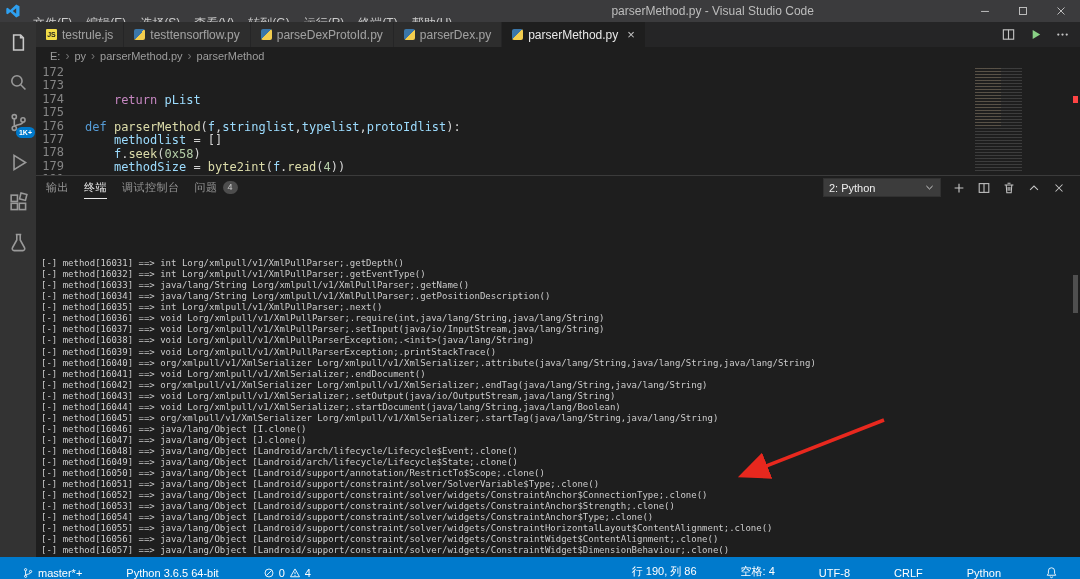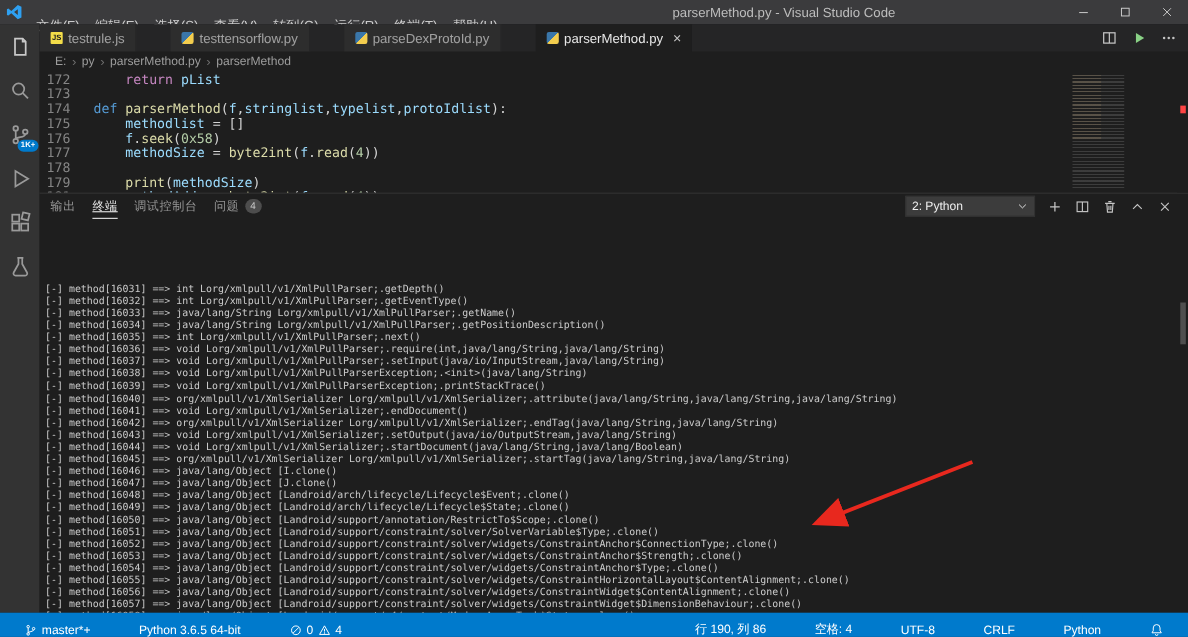--- a/index.html
+++ b/index.html
@@ -45,39 +45,39 @@
   .breadcrumb { height:18px; background:#1e1e1e; display:flex; align-items:center;
     padding-left:14px; gap:3px; color:#9d9d9d; font-size:11px; flex:none; }
   .breadcrumb .sep { color:#6f6f6f; font-size:12px; padding:0 2px; }
 
   
   .editor { flex:1; display:flex; min-height:0; background:#1e1e1e; position:relative;gap:40px; }
   .code-area { flex:1; overflow:hidden; padding-top:1px; }
   .code-line { display:flex; height:13.4px; line-height:13.4px;
     font-family:"DejaVu Sans Mono",monospace; font-size:12px; white-space:pre; }
   .ln { width:28px; text-align:right; color:#858585; flex:none; }
-  .code { margin-left:21px; }
+  .code { margin-left:21px;margin-top:28px; }
   .tk-p { color:#d4d4d4; } .tk-k { color:#569cd6; } .tk-c { color:#c586c0; }
   .tk-f { color:#dcdcaa; } .tk-v { color:#9cdcfe; } .tk-n { color:#b5cea8; } .tk-s { color:#ce9178; }
 
   .minimap { width:58px; flex:none; position:relative; }
   .minimap-tex { position:absolute; left:3px; right:8px; top:3px; bottom:4px; opacity:.55;
     background:repeating-linear-gradient(to bottom, rgba(190,190,190,.35) 0 1px, transparent 1px 3px); }
   .minimap-tex2 { position:absolute; left:3px; width:26px; top:3px; height:60px; opacity:.5;
     background:repeating-linear-gradient(to bottom, rgba(220,180,120,.35) 0 1px, transparent 1px 3px); }
   .overview-ruler { width:10px; flex:none; position:relative; background:#1e1e1e; }
   .ruler-mark { position:absolute; right:2px; width:5px; height:7px; background:#f44; }
 
   
   .panel { flex:none; display:flex; flex-direction:column; background:#1e1e1e;
     border-top:1px solid rgba(128,128,128,.30);gap:24px; }
   .panel-header { height:23px; display:flex; align-items:center; padding-left:10px; flex:none; }
   .panel-tab { height:100%; display:flex; align-items:center; margin-right:15px; font-size:11px;
     color:#969696; letter-spacing:.5px; border-bottom:1px solid transparent; }
-  .panel-tab.active { color:#e7e7e7; border-bottom-color:#e7e7e7;text-decoration:underline; }
+  .panel-tab.active { color:#e7e7e7; border-bottom-color:#e7e7e7; }
   .panel-badge { background:#4d4d4d; color:#cccccc; border-radius:9px; font-size:9px;
     padding:0 5px; margin-left:5px; line-height:13px; height:13px; }
   .panel-actions { margin-left:auto; display:flex; align-items:center; gap:11px; padding-right:14px; color:#c5c5c5; }
   .terminal-select { background:#3c3c3c; border:1px solid #313131; color:#efefef; font-size:11px;
     height:19px; min-width:118px; display:flex; align-items:center; justify-content:space-between;
     padding:0 5px; gap:10px; }
 
   .terminal { height:334px; flex:none; overflow:hidden; padding:2px 0 0 5px;
     font-family:"DejaVu Sans Mono",monospace; font-size:9px; line-height:11.05px;
     color:#cccccc; white-space:pre; position:relative; }
@@ -192,32 +192,36 @@
             <svg viewBox="0 0 16 16" width="21" height="21">
               <path d="M5.9 1.9h4.2M6.7 1.9v4.2l-3.3 5.9a1.5 1.5 0 0 0 1.3 2.2h6.6a1.5 1.5 0 0 0 1.3-2.2L9.3 6.1V1.9" fill="none" stroke="currentColor" stroke-width="1.2"></path>
             </svg>
           </span>
         </div>
       </div>
 
     <div class="editor-col">
 
       <div class="tabbar">
-        <div id="tabs" style="display:flex;gap:31px;">
+        <div id="tabs" style="display:flex;">
             <div class="tab">
               <span class="js-icon">JS</span>
               <span class="tab-label">testrule.js</span>
             </div>
             <div class="tab">
               <span class="py-icon"></span>
               <span class="tab-label">testtensorflow.py</span>
             </div>
             <div class="tab">
               <span class="py-icon"></span>
               <span class="tab-label">parseDexProtoId.py</span>
+            </div>
+            <div class="tab">
+              <span class="py-icon"></span>
+              <span class="tab-label">parserDex.py</span>
             </div>
             <div class="tab active">
               <span class="py-icon"></span>
               <span class="tab-label">parserMethod.py</span>
               <span class="tab-close">×</span>
             </div>
           </div>
         <div class="editor-actions" id="editor-actions">
             <span class="icon">
               <svg viewBox="0 0 16 16" width="15" height="15">

